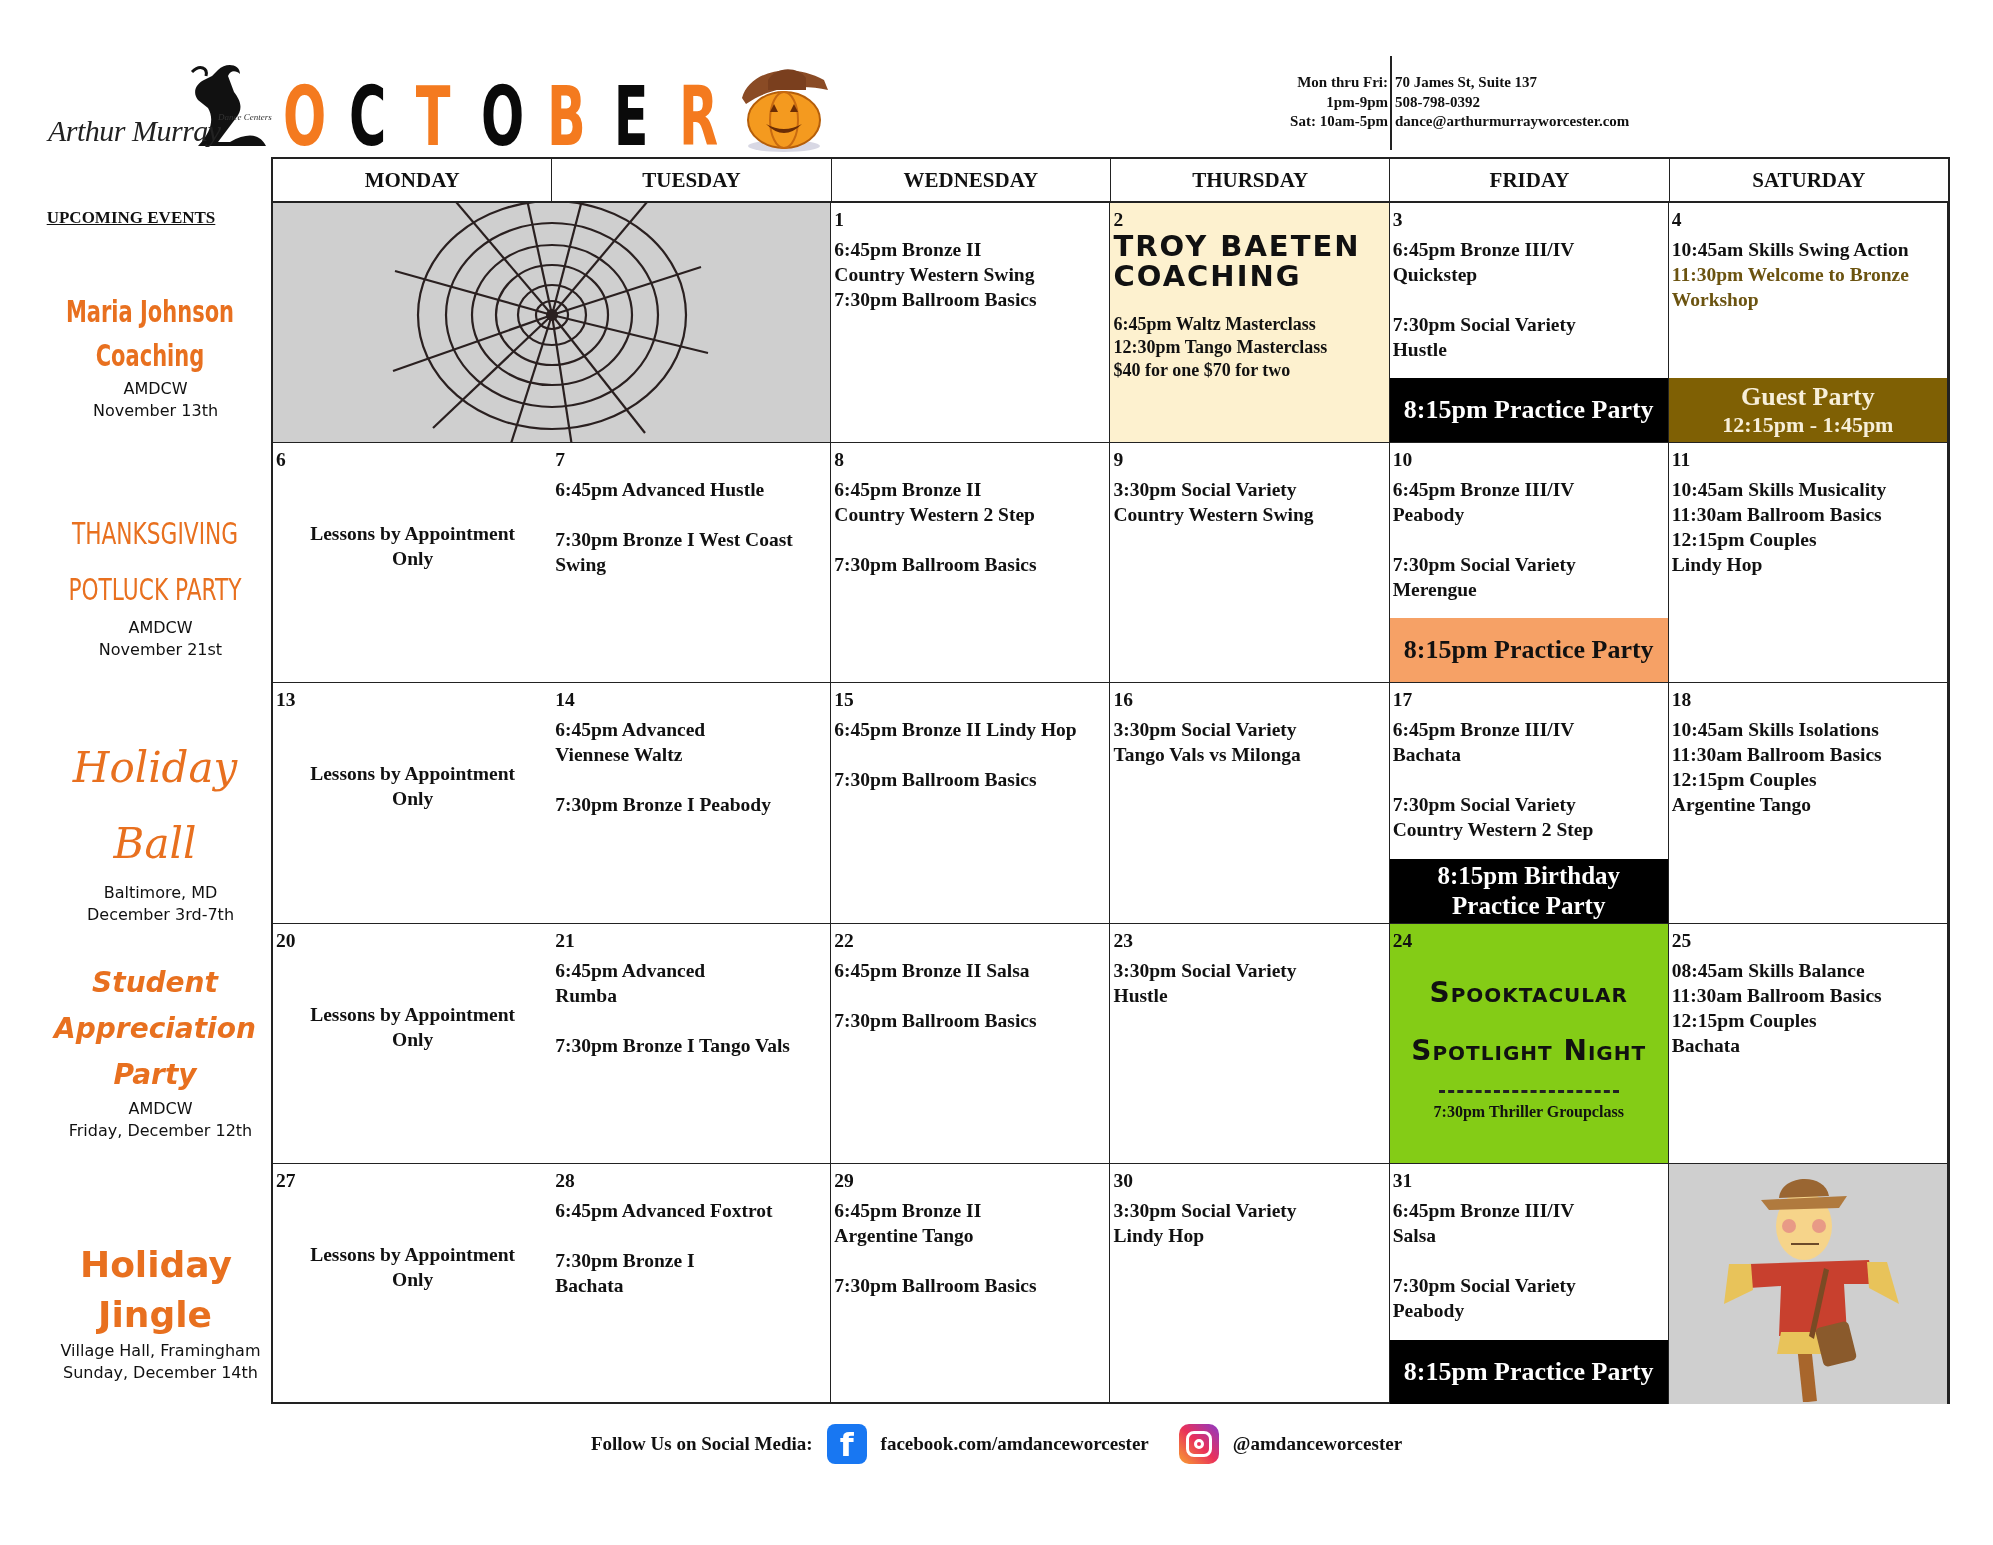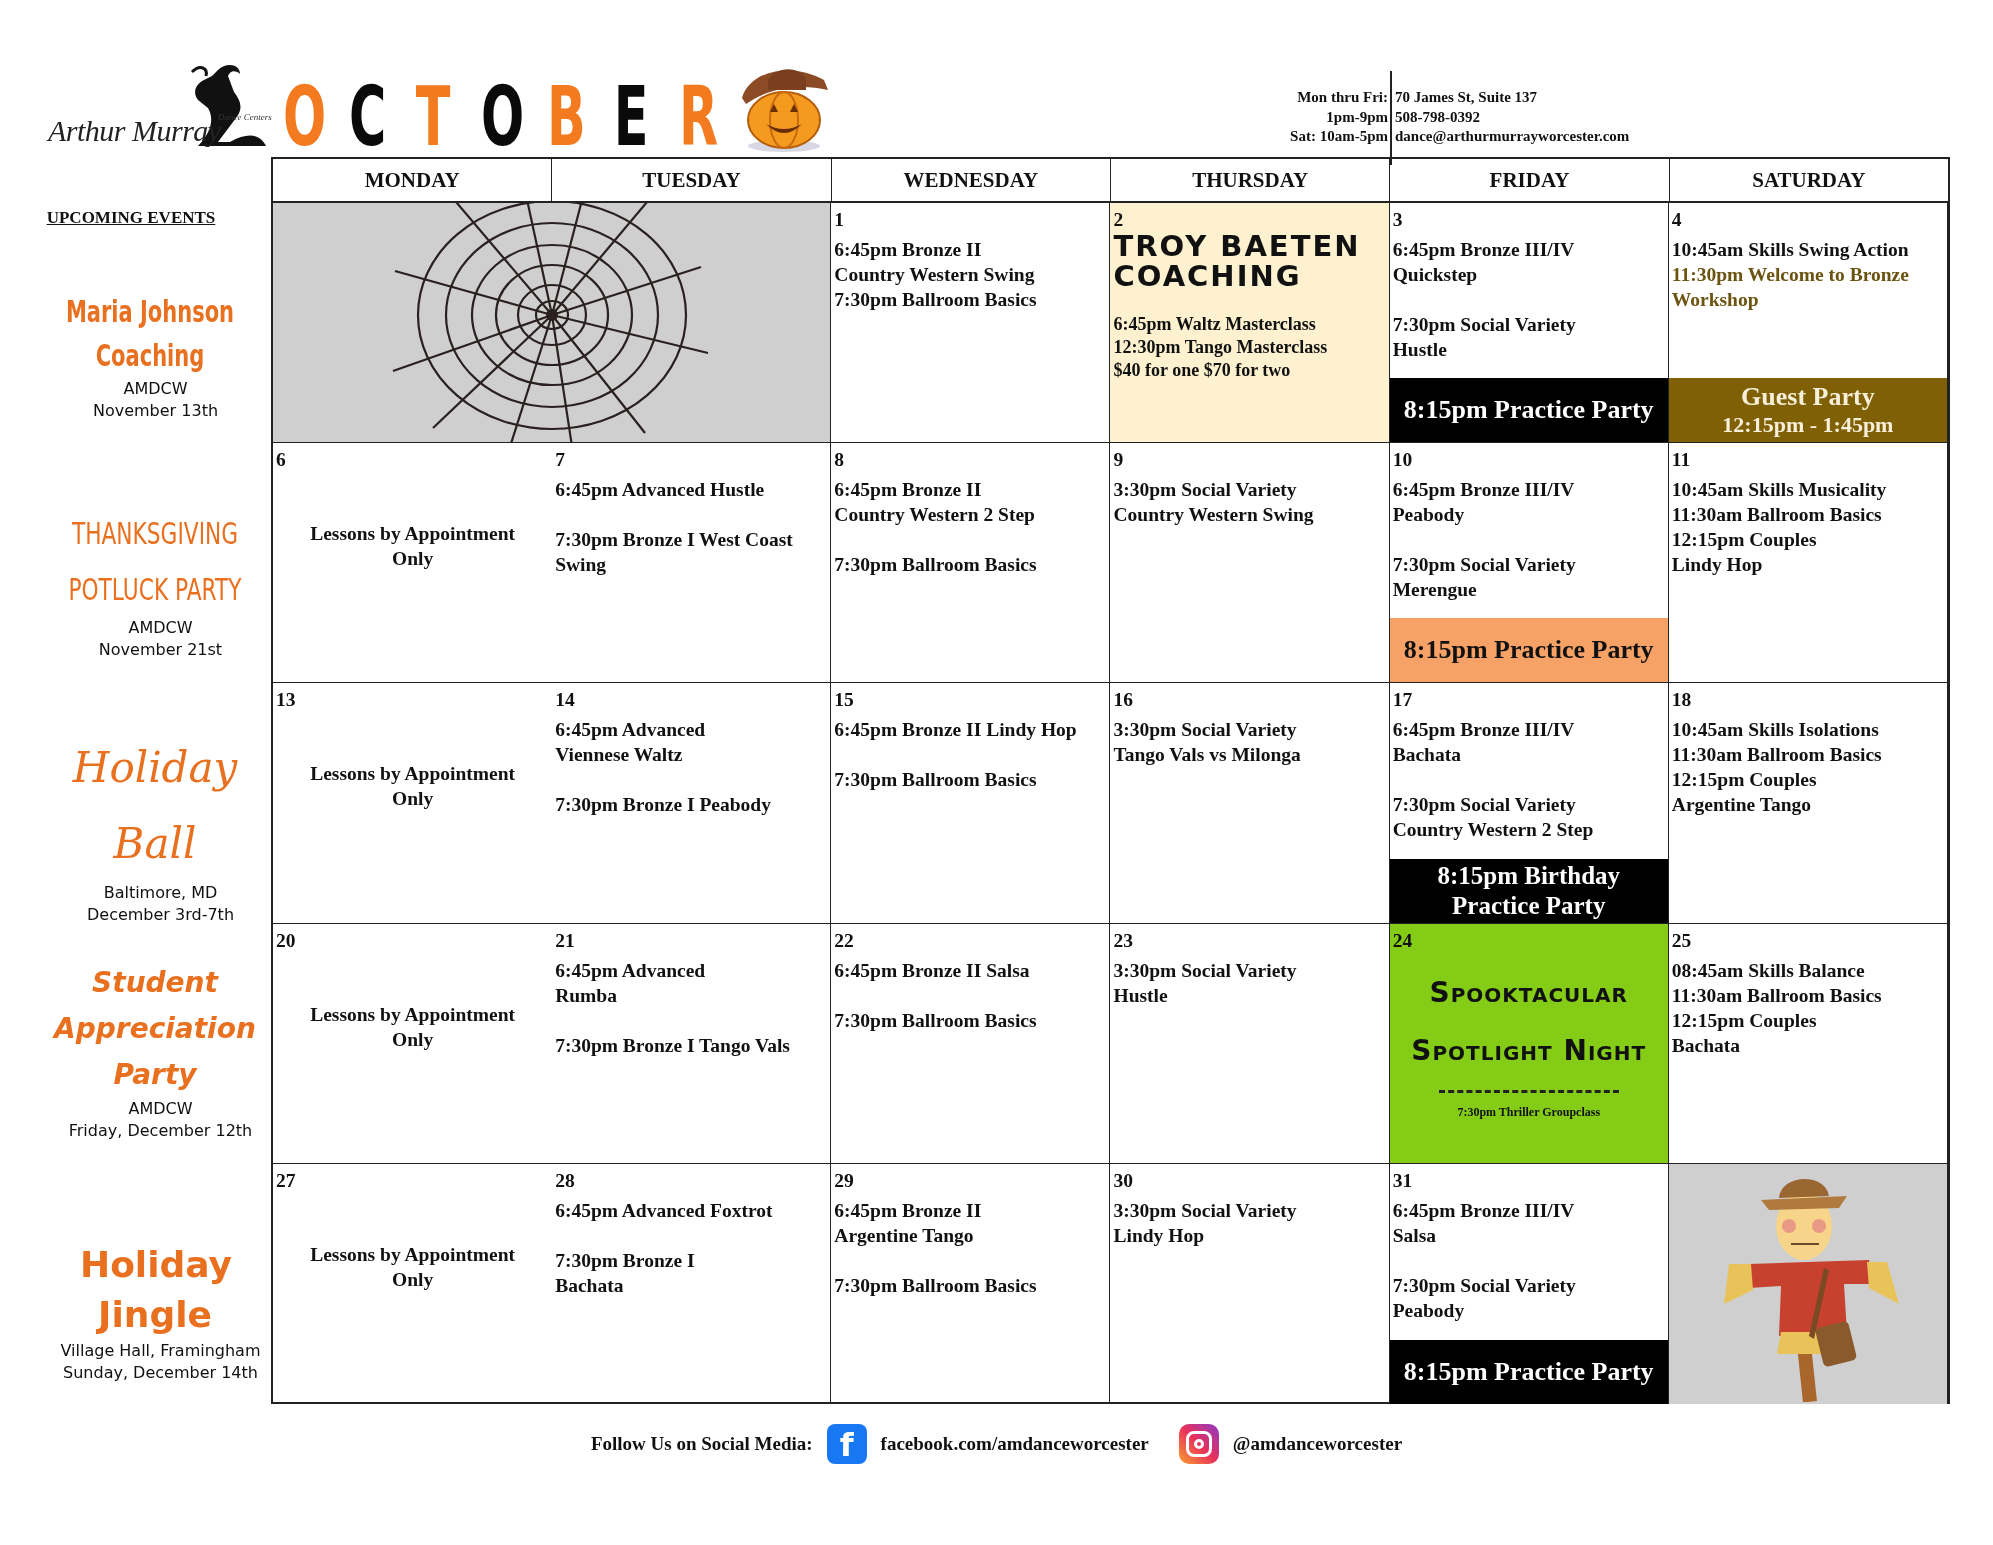--- a/index.html
+++ b/index.html
@@ -11,21 +11,21 @@
   .logo-text { position: absolute; left: 0; top: 52px; font-family: "Liberation Serif", serif; font-style: italic; font-size: 30px; letter-spacing: -0.5px; color: #222; white-space: nowrap; }
   .logo-sub { position: absolute; left: 170px; top: 50px; font-family: "Liberation Serif", serif; font-style: italic; font-size: 9px; color: #333; }
 
   .title { position: absolute; left: 272px; top: 76px; height: 82px; display: flex; gap: 8px; }
   .title span { display: block; width: 58px; height: 82px; font-family: "DejaVu Sans", sans-serif; font-weight: bold; font-size: 82px; line-height: 82px; text-align: center; transform: scaleX(0.62); transform-origin: center; }
   .title .o { color: #f47a1f; }
   .title .b { color: #0a0a0a; }
 
   .pumpkin { position: absolute; left: 732px; top: 62px; width: 100px; height: 92px; }
 
-  .contact { position: absolute; left: 1100px; top: 88px; width: 520px; height: 80px; font-size: 15px; }
+  .contact { position: absolute; left: 1100px; top: 73px; width: 520px; height: 80px; font-size: 15px; }
   .contact .labels { position: absolute; right: 232px; top: 0; text-align: right; line-height: 19.5px; font-weight: bold; }
   .contact .values { position: absolute; left: 295px; top: 0; line-height: 19.5px; font-weight: bold; }
   .contact .divider { position: absolute; left: 290px; top: -17px; width: 2px; height: 94px; background: #222; }
 
   .sidebar { position: absolute; left: 0; top: 200px; width: 262px; }
   .sb-head { position: absolute; left: 0; top: 8px; width: 314px; text-align: center; font-size: 17px; font-weight: bold; text-decoration: underline; }
   .event { position: absolute; left: 0; width: 314px; text-align: center; }
   .event .name { color: #e8701f; }
   .event .sub { font-family: "DejaVu Sans", sans-serif; font-size: 16px; line-height: 22px; color: #111; padding-left: 11px; }
 
@@ -53,21 +53,21 @@
   .bar.gold .small { font-size: 22px; line-height: 26px; }
   .bar.green { background: #dce9d5; color: #111; font-family: "DejaVu Sans", sans-serif; font-weight: normal; font-size: 19px; line-height: 24px; }
 
   .troy { background: #fdf1cf; }
   .troy-title { font-family: "DejaVu Sans", sans-serif; font-weight: bold; font-size: 29px; line-height: 30px; letter-spacing: 2px; text-transform: uppercase; margin-top: -2px; }
   .troy-details { margin-top: 40px; font-size: 18px; line-height: 23px; white-space: pre-line; }
 
   .spook { background: #84cc16; }
   .spook-title { text-align: center; font-family: "DejaVu Sans", sans-serif; font-size: 28px; line-height: 58px; margin-top: 10px; letter-spacing: 1px; font-variant: small-caps; }
   .spook-rule { width: 180px; height: 0; margin: 10px auto 8px; border-top: 3px dashed #222; }
-  .spook-sub { text-align: center; font-size: 12px; line-height: 22px; }
+  .spook-sub { text-align: center; font-size: 16px; line-height: 22px; }
 
   .olive { color: #6b5310; }
 
   .footer { position: absolute; left: 0; top: 1424px; width: 1993px; height: 40px; display: flex; align-items: center; justify-content: center; gap: 14px; font-size: 19px; font-weight: bold; }
   .fb-icon { width: 40px; height: 40px; border-radius: 8px; background: #1877f2; color: #fff; font-family: "DejaVu Sans", sans-serif; font-size: 32px; font-weight: bold; display: flex; align-items: flex-end; justify-content: center; line-height: 38px; }
   .ig-icon { width: 40px; height: 40px; border-radius: 10px; background: linear-gradient(45deg, #f9a030 0%, #e9305a 50%, #8c3ac7 100%); display: flex; align-items: center; justify-content: center; }
   .ig-inner { width: 26px; height: 26px; border: 3px solid #fff; border-radius: 8px; position: relative; }
   .ig-inner::after { content: ""; position: absolute; left: 5px; top: 5px; width: 10px; height: 10px; border: 3px solid #fff; border-radius: 50%; box-sizing: border-box; }
 </style>
 </head>

